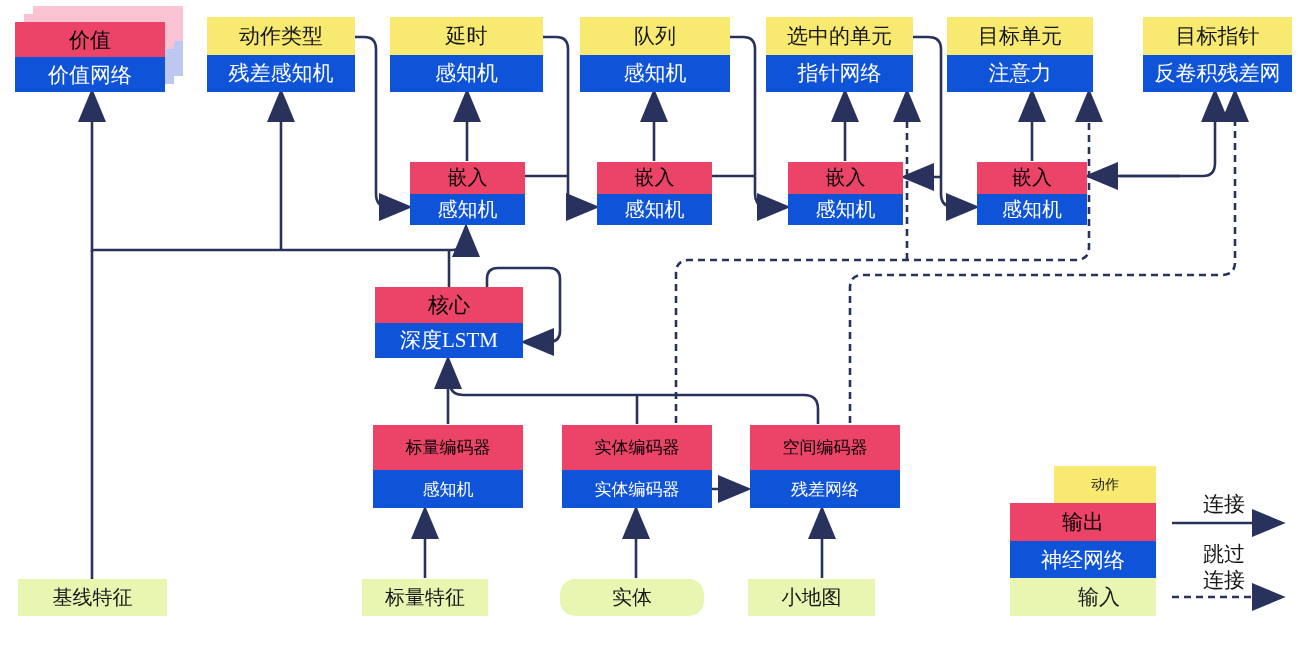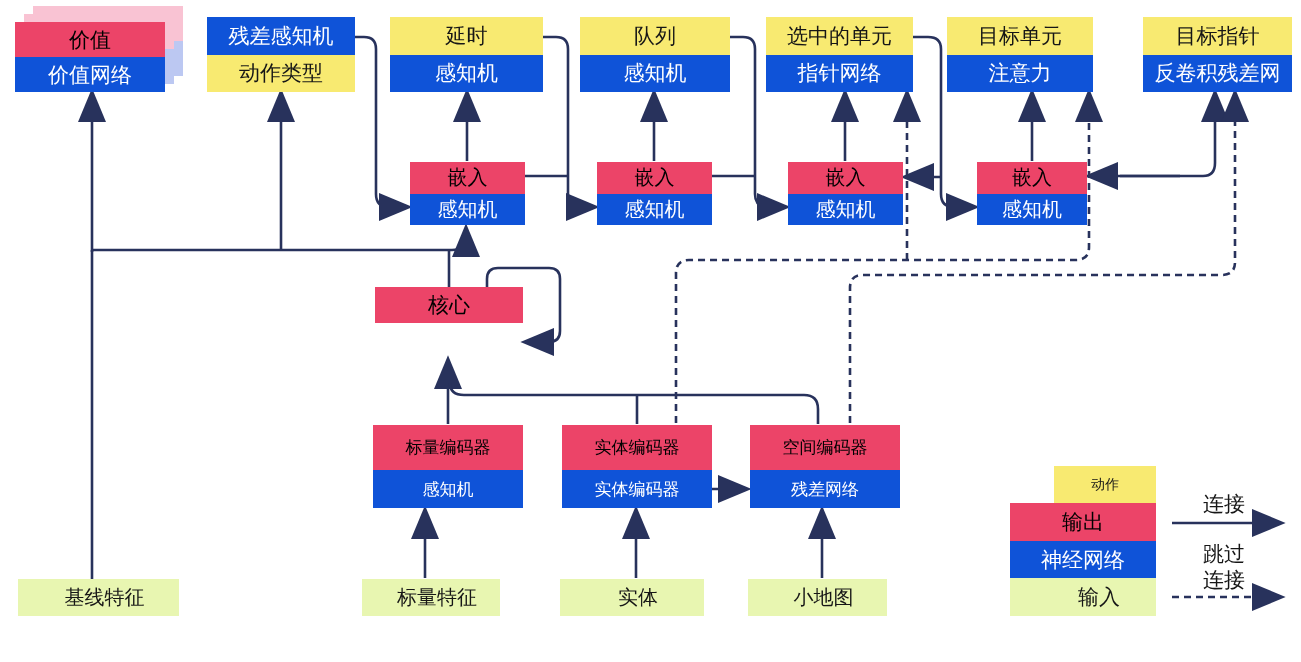--- a/index.html
+++ b/index.html
@@ -15,21 +15,21 @@
   .blue{background:#0f53d8;color:#ffffff;}
   .green{background:#e8f6b1;color:#161616;}
   .ghost-pink{background:#f9c3d3;}
   .ghost-blue{background:#bcc8f2;}
   .n-top .part{height:37.5px;font-size:21px;}
   .n-emb .part{height:31.5px;font-size:20px;}
   .n-core .part{height:35.5px;font-size:21px;}
   .n-enc .p1{height:45px;}
   .n-enc .p2{height:38px;}
   .n-enc .part{font-size:17px;}
-  .n-input{height:37px;font-size:20px;padding-left:12px;}
+  .n-input{height:37px;font-size:20px;}
   .ghost{position:absolute;width:150px;height:70px;display:flex;flex-direction:column;}
   .ghost div{height:35px;}
   .legend-label{position:absolute;color:#161616;font-size:21px;text-align:center;white-space:nowrap;}
 </style>
 </head>
 <body>
 
 <div id="canvas">
 
   <svg id="wires" viewBox="0 0 1301 662">
@@ -90,22 +90,22 @@
   <div class="ghost" style="left:24px;top:14px;">
     <div class="ghost-pink"></div>
     <div class="ghost-blue"></div>
   </div>
 
   <div class="node n-top" style="left:15px;top:22px;width:150px;">
     <div class="part red" style="height:35px;">价值</div>
     <div class="part blue" style="height:35px;">价值网络</div>
   </div>
   <div class="node n-top" style="left:207px;top:17px;width:148px;">
+    <div class="part yellow">动作类型</div>
     <div class="part blue">残差感知机</div>
-    <div class="part yellow">动作类型</div>
   </div>
   <div class="node n-top" style="left:390px;top:17px;width:153px;">
     <div class="part yellow">延时</div>
     <div class="part blue">感知机</div>
   </div>
   <div class="node n-top" style="left:580px;top:17px;width:150px;">
     <div class="part yellow">队列</div>
     <div class="part blue">感知机</div>
   </div>
   <div class="node n-top" style="left:766px;top:17px;width:147px;">
@@ -133,38 +133,39 @@
     <div class="part red">嵌入</div>
     <div class="part blue">感知机</div>
   </div>
   <div class="node n-emb" style="left:977px;top:162px;width:110px;">
     <div class="part red">嵌入</div>
     <div class="part blue">感知机</div>
   </div>
 
   <div class="node n-core" style="left:375px;top:287px;width:148px;">
     <div class="part red">核心</div>
+    <div class="part blue">深度LSTM</div>
   </div>
 
   <div class="node n-enc" style="left:373px;top:425px;width:150px;">
     <div class="part red p1">标量编码器</div>
     <div class="part blue p2">感知机</div>
   </div>
   <div class="node n-enc" style="left:562px;top:425px;width:150px;">
     <div class="part red p1">实体编码器</div>
     <div class="part blue p2">实体编码器</div>
   </div>
   <div class="node n-enc" style="left:750px;top:425px;width:150px;">
     <div class="part red p1">空间编码器</div>
     <div class="part blue p2">残差网络</div>
   </div>
 
   <div class="node n-input part green" style="left:18px;top:579px;width:149px;">基线特征</div>
   <div class="node n-input part green" style="left:362px;top:579px;width:126px;">标量特征</div>
-  <div class="node n-input part green" style="left:560px;top:579px;width:132px;">实体</div>
+  <div class="node n-input part green" style="left:560px;top:579px;width:144px;border-radius:15px;">实体</div>
   <div class="node n-input part green" style="left:748px;top:579px;width:127px;">小地图</div>
 
   <div class="node" style="left:1010px;top:466px;width:146px;">
     <div class="part yellow" style="height:37px;font-size:14px;margin-left:44px;">动作</div>
     <div class="part red" style="height:38px;font-size:21px;">输出</div>
     <div class="part blue" style="height:37px;font-size:21px;">神经网络</div>
     <div class="part green" style="height:38px;font-size:21px;padding-left:32px;">输入</div>
   </div>
   <div class="legend-label" style="left:1166px;top:490px;width:116px;">连接</div>
   <div class="legend-label" style="left:1166px;top:540px;width:116px;">跳过</div>

